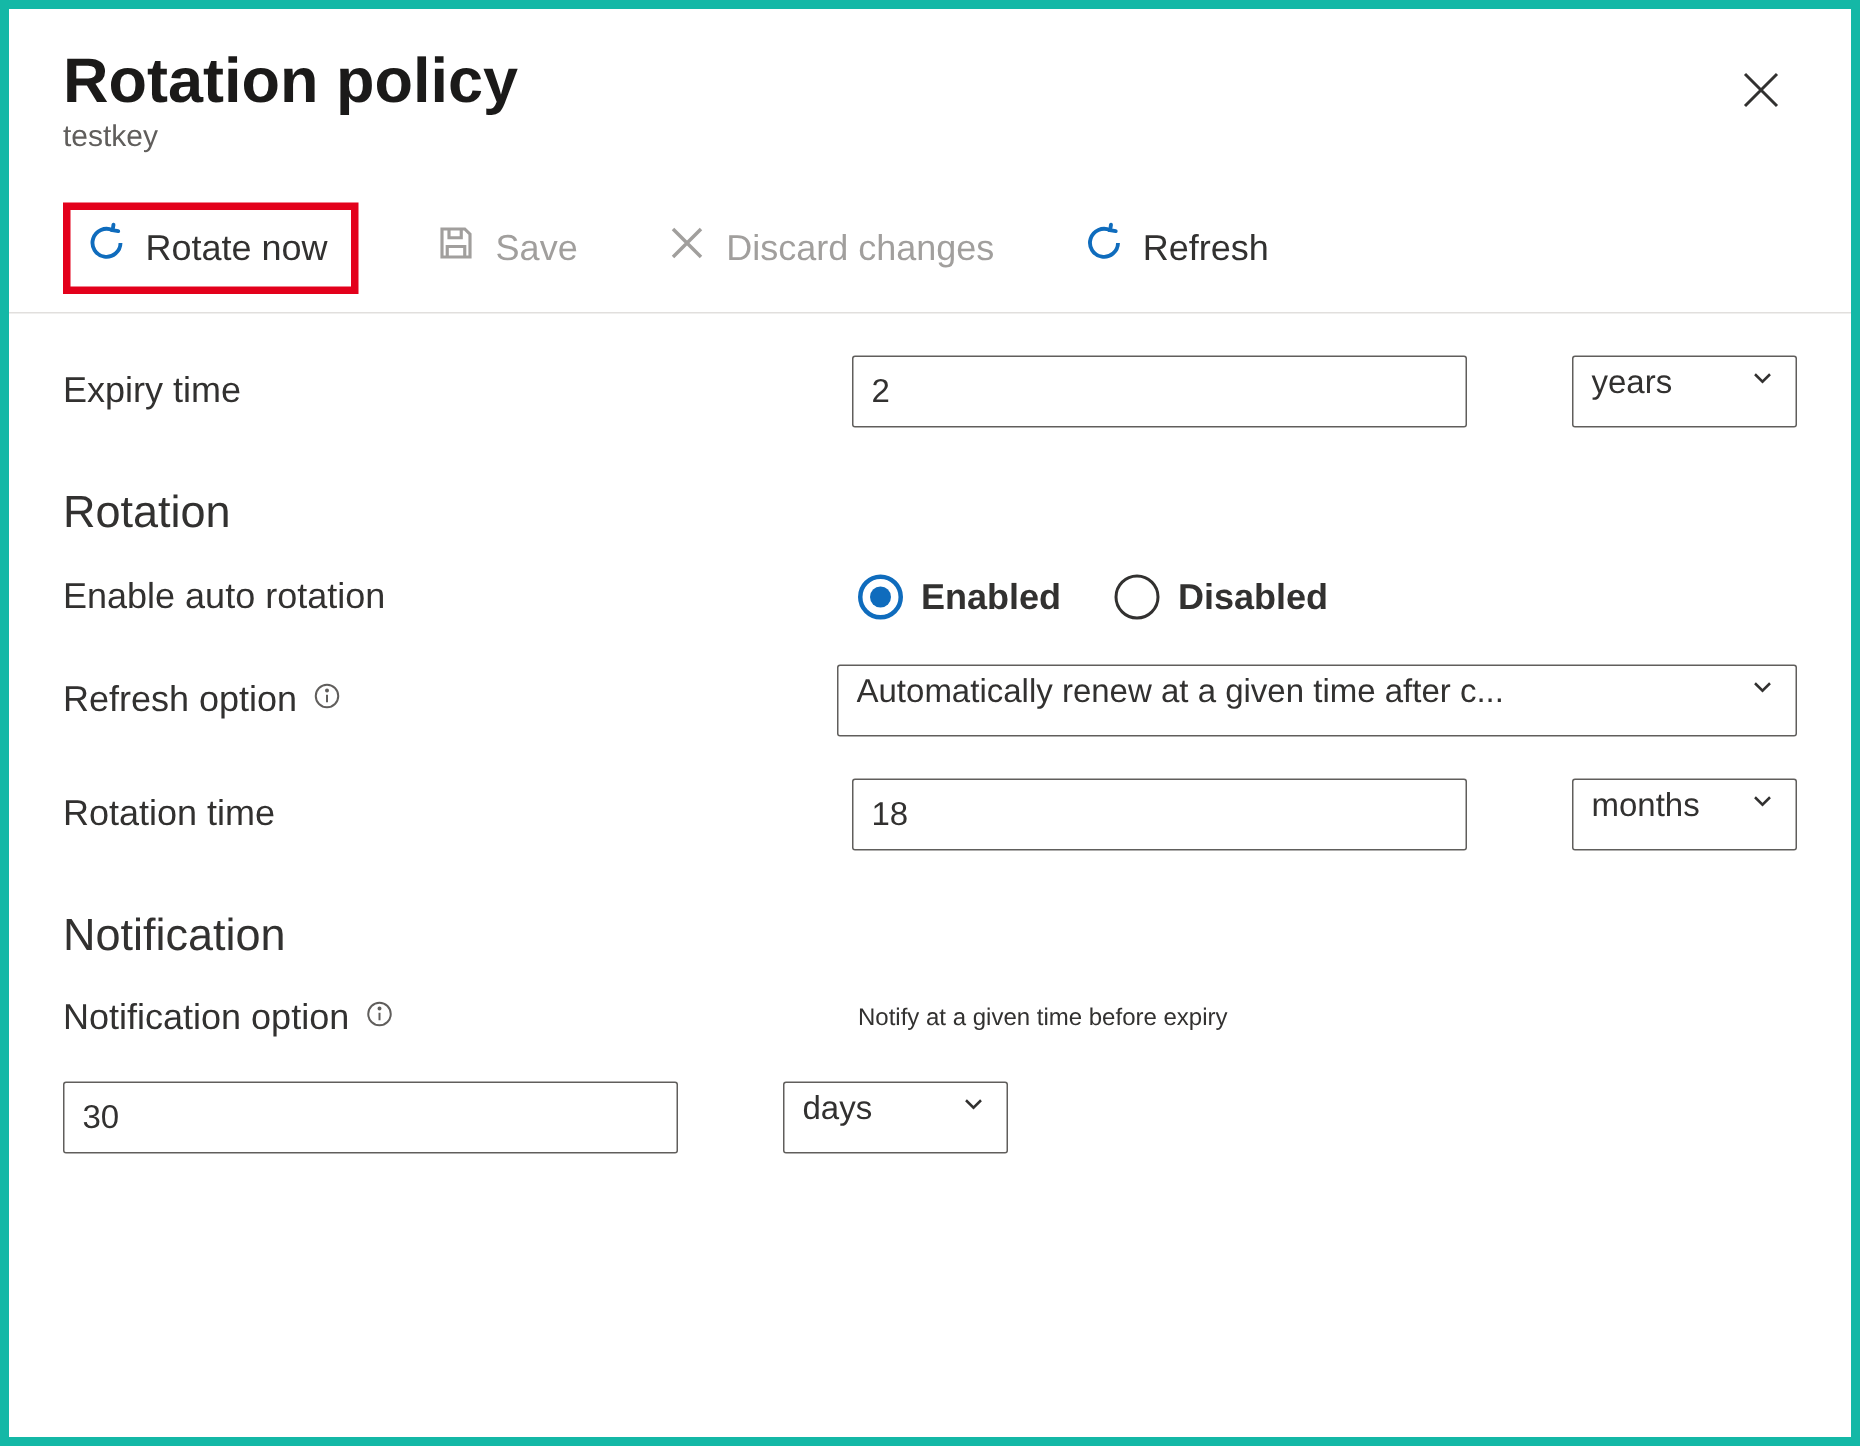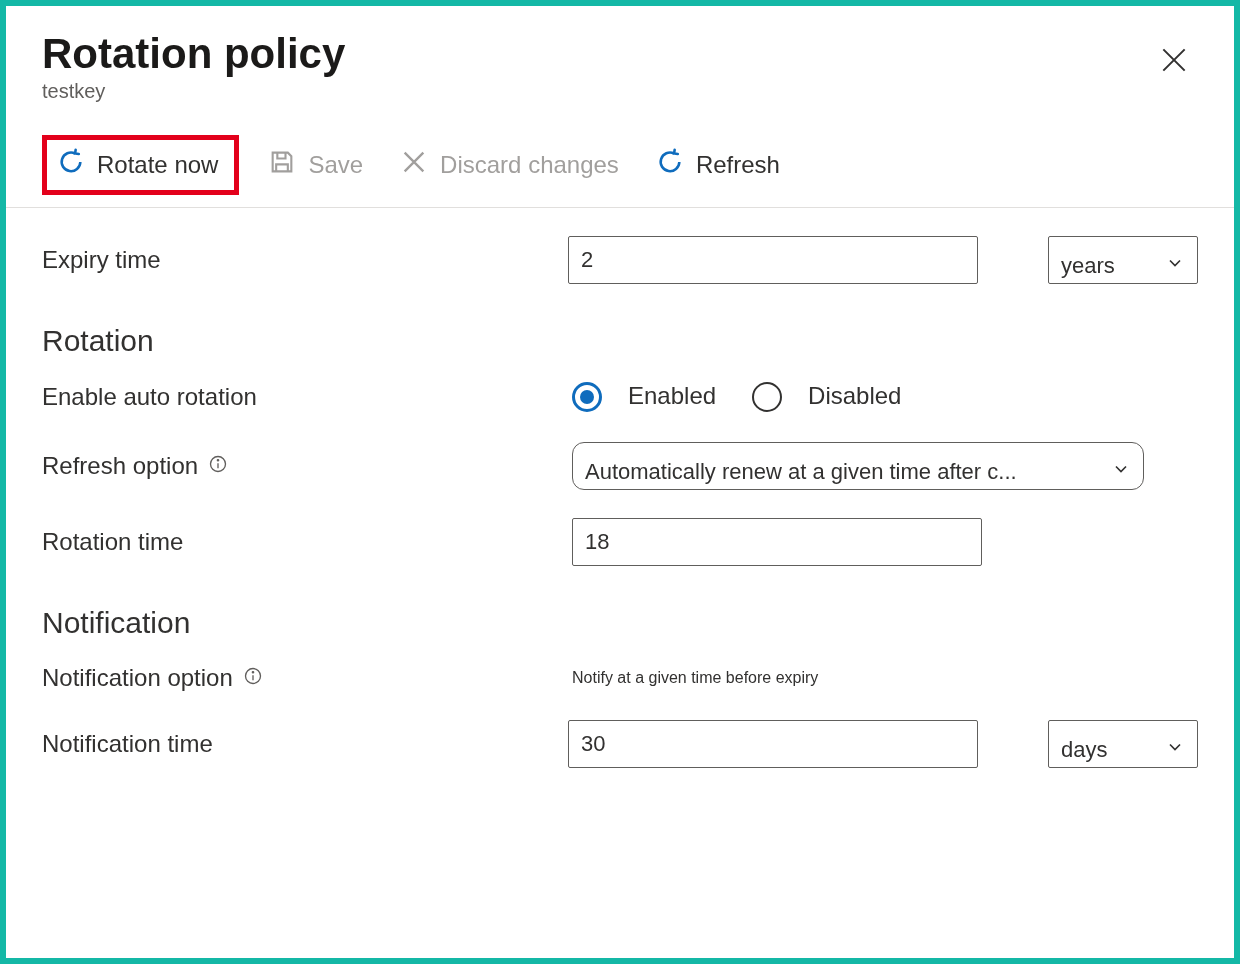--- a/index.html
+++ b/index.html
@@ -37,21 +37,21 @@
     right: 40px;
     cursor: pointer;
     padding: 4px;
   }
   .close-btn svg { width: 32px; height: 32px; stroke: #323130; stroke-width: 1.5; }
   .toolbar {
     display: flex;
     align-items: center;
     padding: 24px 36px 12px 36px;
     border-bottom: 1px solid #e1dfdd;
-    gap: 21px;
+    gap: 43px;
   }
   .toolbar-item {
     display: flex;
     align-items: center;
     gap: 12px;
     font-size: 24px;
     color: #323130;
     cursor: pointer;
     padding: 6px 8px;
   }
@@ -99,50 +99,51 @@
     height: 48px;
     font-size: 22px;
     padding: 4px 12px;
     border: 1px solid #605e5c;
     border-radius: 2px;
     font-family: inherit;
     color: #323130;
   }
   .unit-dropdown, .wide-dropdown {
     display: flex;
-    align-items: flex-end;
+    align-items: flex-start;
     justify-content: space-between;
     border: 1px solid #605e5c;
     border-radius: 2px;
     height: 48px;
     padding: 4px 12px;
     font-size: 22px;
     cursor: pointer;
     background: #fff;
   }
   .unit-dropdown { width: 150px; }
-  .wide-dropdown { width: 572px; border-radius: 12px; }
+  .wide-dropdown { width: 640px; }
   .wide-dropdown .dd-text {
     white-space: nowrap;
     overflow: hidden;
     text-overflow: ellipsis;
     flex: 1;
   }
   .chevron svg { width: 20px; height: 20px; }
   .radio-group {
     display: flex;
     align-items: center;
     gap: 36px;
   }
   .radio {
     display: flex;
-    align-items: flex-start;
-    gap: 26px;
+    align-items: flex-end;
+    gap: 12px;
     font-size: 24px;
     cursor: pointer;
+    font-weight: bold;
   }
   .radio-outer {
     width: 30px;
     height: 30px;
     border-radius: 50%;
     border: 2px solid #323130;
     display: flex;
     align-items: center;
     justify-content: center;
   }
@@ -277,20 +278,28 @@
               </svg>
           </span>
         </div>
       </div>
     </div>
 
     <div class="row">
       <div class="label-col">Rotation time</div>
       <div class="value-col">
         <input class="text-input" value="18" style="">
+        <div class="unit-dropdown">
+          <span>months</span>
+          <span class="chevron">
+            <svg viewBox="0 0 24 24" fill="none" stroke="#323130" stroke-width="2">
+                <path d="M6 9 L12 15 L18 9"></path>
+              </svg>
+          </span>
+        </div>
       </div>
     </div>
 
     <div class="section-heading">Notification</div>
 
     <div class="row">
       <div class="label-col">
         <span>Notification option</span>
         <span class="info-icon">
           <svg viewBox="0 0 24 24" fill="none" stroke-width="1.6">
@@ -299,21 +308,20 @@
               <circle cx="12" cy="7.5" r="0.8" fill="#605e5c"></circle>
             </svg>
         </span>
       </div>
       <div class="value-col">
         <span class="static-value">Notify at a given time before expiry</span>
       </div>
     </div>
 
     <div class="row">
-      <div class="label-col">Notification time</div>
       <div class="value-col">
         <input class="text-input" value="30" style="">
         <div class="unit-dropdown">
           <span>days</span>
           <span class="chevron">
             <svg viewBox="0 0 24 24" fill="none" stroke="#323130" stroke-width="2">
                 <path d="M6 9 L12 15 L18 9"></path>
               </svg>
           </span>
         </div>

